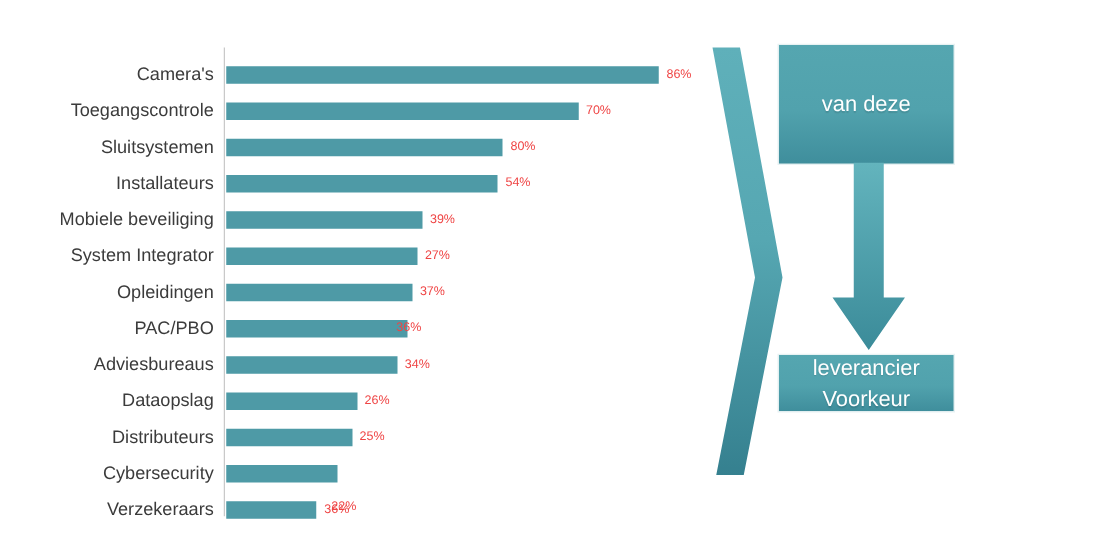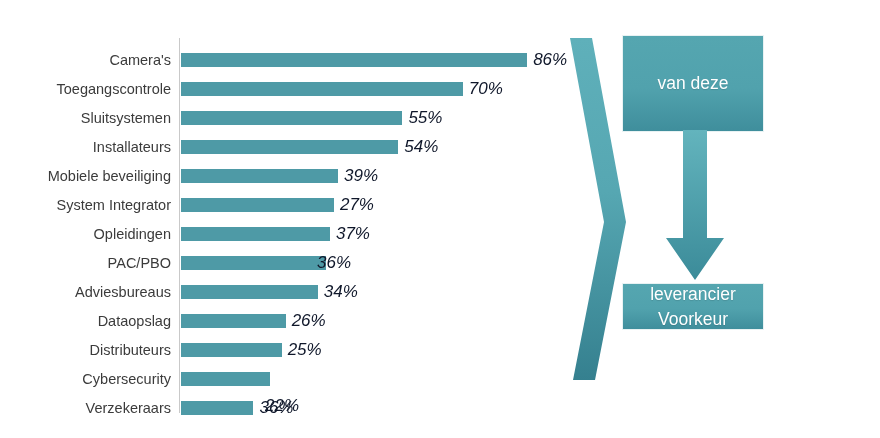--- a/index.html
+++ b/index.html
@@ -58,25 +58,24 @@
   .bar {
     position: absolute;
     left: 181px;
     top: 0;
     height: 14px;
     background: #4e9aa6;
   }
   .val-label {
     position: absolute;
     top: -4px;
-    font-size: 17px;
-    color: #0f172a;
+    font-size: 10px;
+    color: #ef4444;
     line-height: 22px;
     white-space: nowrap;
-    font-style: italic;
   }
 
   
   .diagram {
     position: absolute;
     left: 560px;
     top: 0;
     width: 320px;
     height: 438px;
   }
@@ -136,21 +135,21 @@
           <div class="val-label" style="left: 533.15px;">86%</div>
         </div>
         <div class="row" style="top: 82px;">
           <div class="cat-label">Toegangscontrole</div>
           <div class="bar" style="width: 281.75px; background: rgb(78, 154, 166);"></div>
           <div class="val-label" style="left: 468.75px;">70%</div>
         </div>
         <div class="row" style="top: 111px;">
           <div class="cat-label">Sluitsystemen</div>
           <div class="bar" style="width: 221.375px; background: rgb(78, 154, 166);"></div>
-          <div class="val-label" style="left: 408.375px;">55%</div>
+          <div class="val-label" style="left: 408.375px;">80%</div>
         </div>
         <div class="row" style="top: 140px;">
           <div class="cat-label">Installateurs</div>
           <div class="bar" style="width: 217.35px; background: rgb(78, 154, 166);"></div>
           <div class="val-label" style="left: 404.35px;">54%</div>
         </div>
         <div class="row" style="top: 169px;">
           <div class="cat-label">Mobiele beveiliging</div>
           <div class="bar" style="width: 156.975px; background: rgb(78, 154, 166);"></div>
           <div class="val-label" style="left: 343.975px;">39%</div>

